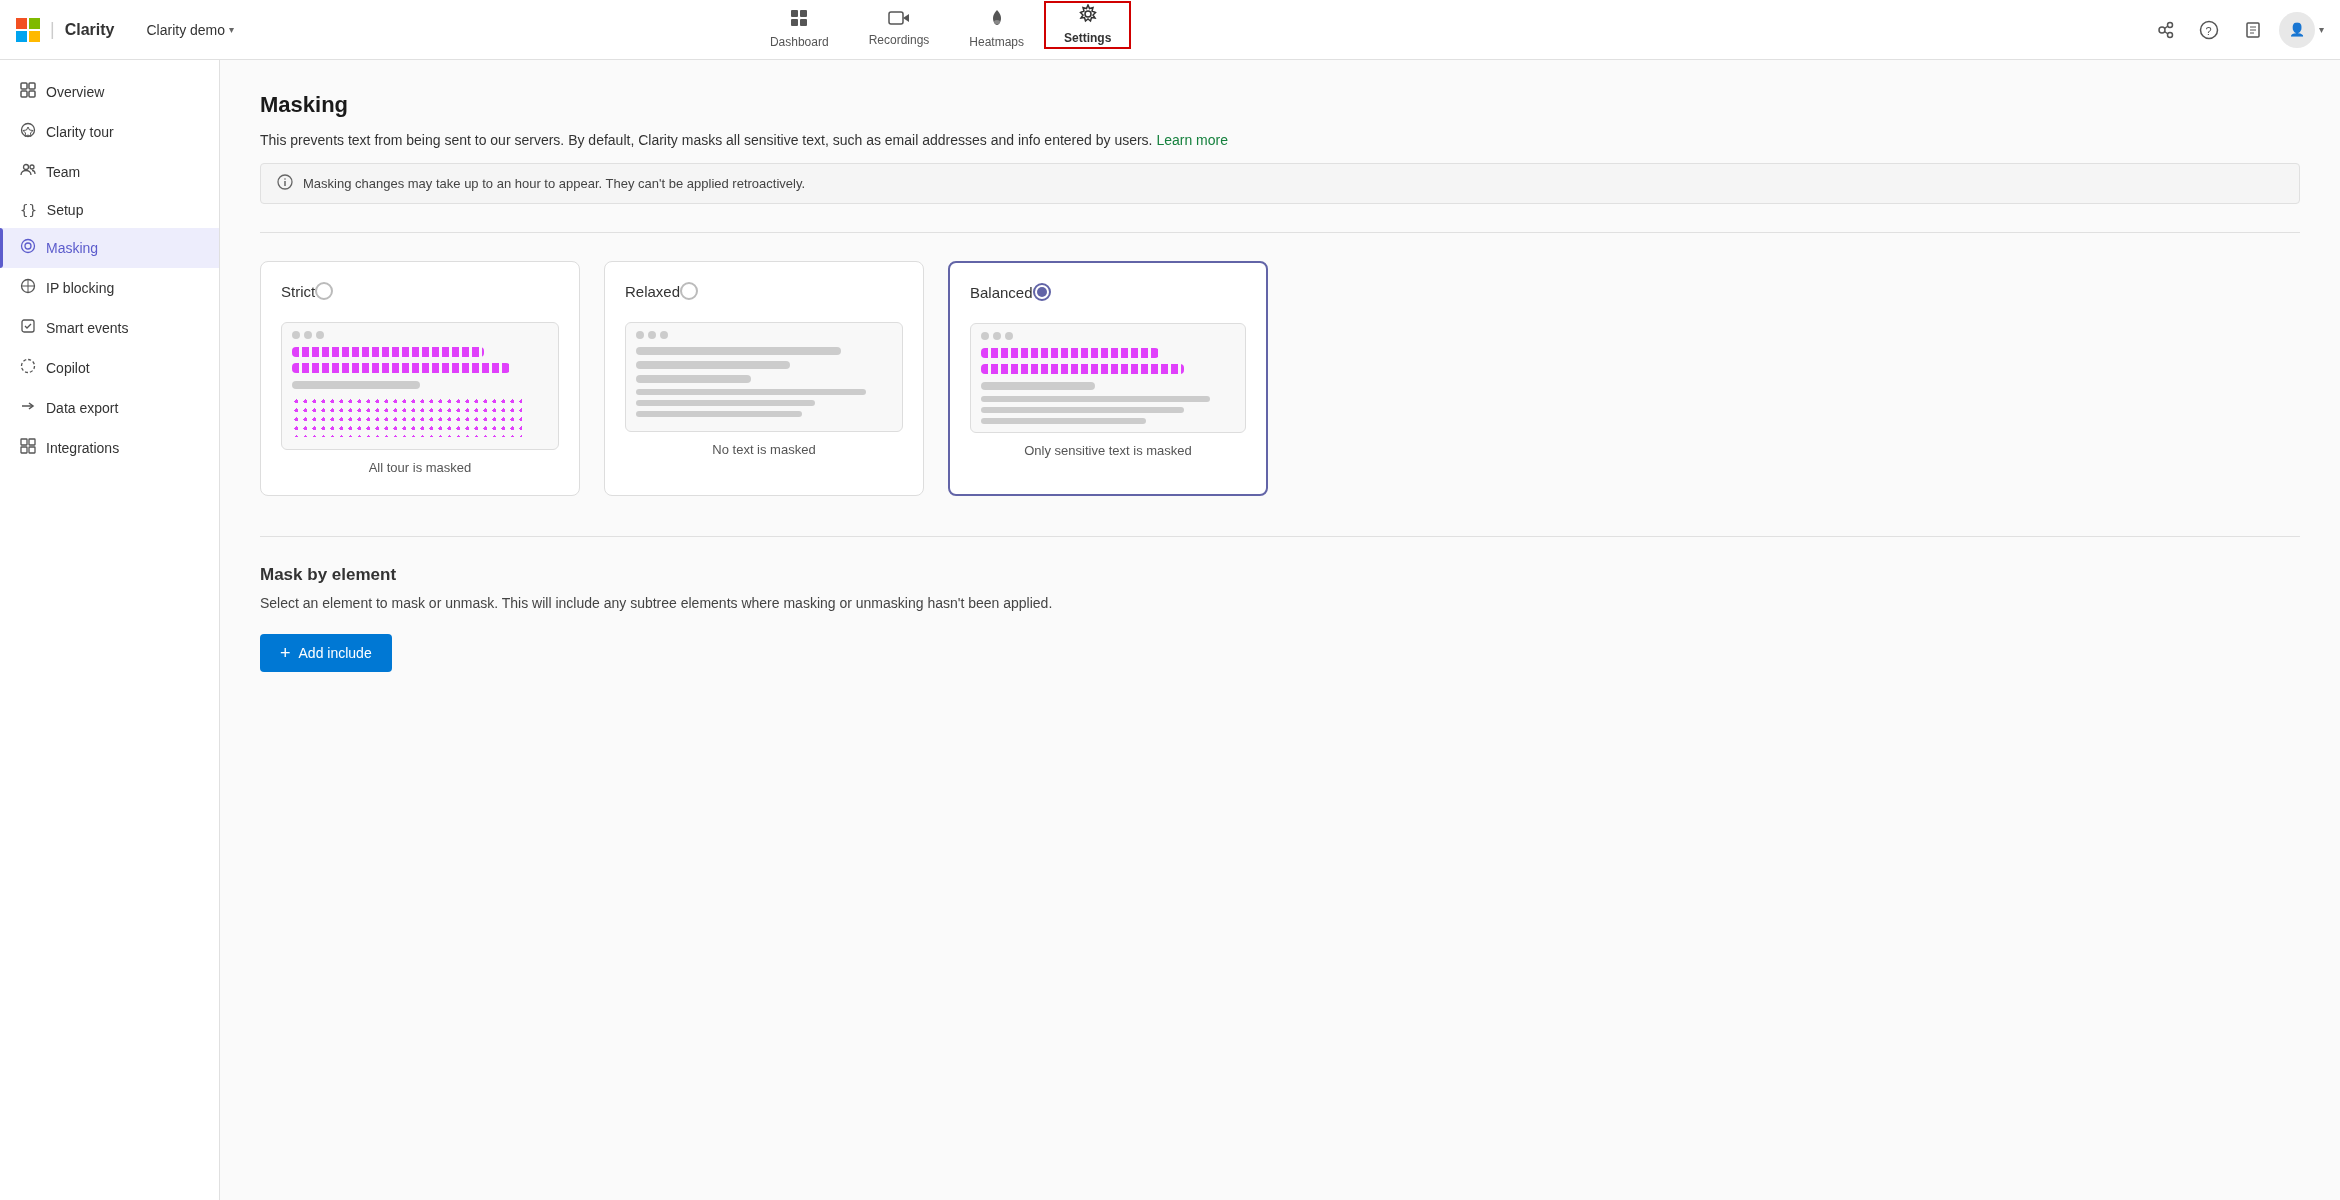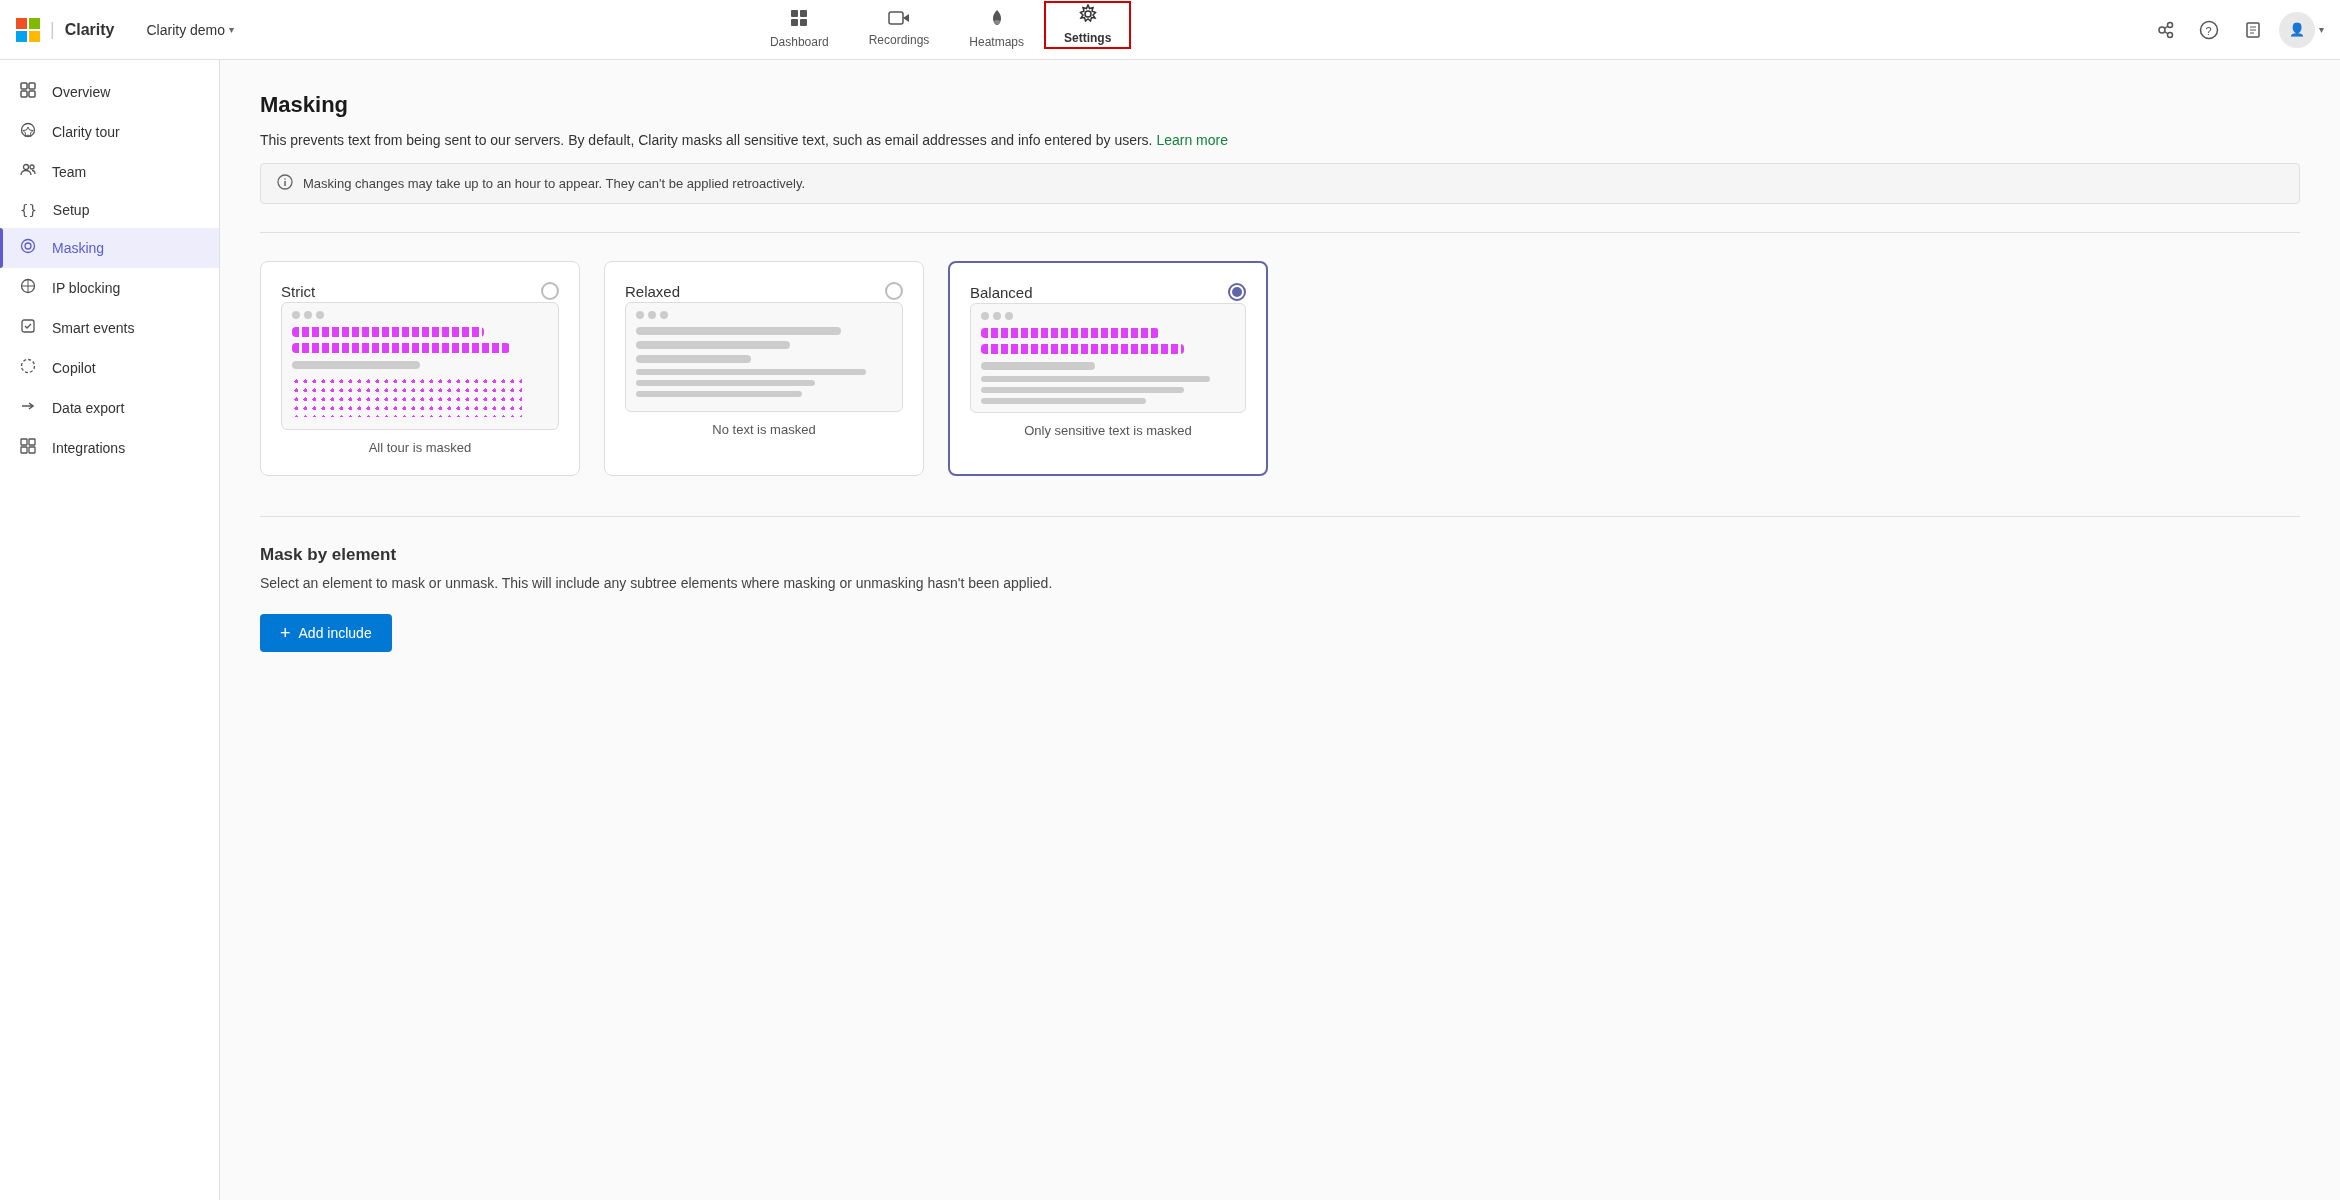--- a/index.html
+++ b/index.html
@@ -17,21 +17,21 @@
     .nav-tab { display: flex; flex-direction: column; align-items: center; justify-content: center; gap: 4px; padding: 0 20px; height: 60px; cursor: pointer; color: #555; font-size: 13px; border-bottom: 2px solid transparent; text-decoration: none; }
     .nav-tab.settings-active { border: 2px solid #d00000; color: #333; border-bottom: 2px solid #d00000; }
     .topnav-right { display: flex; align-items: center; gap: 8px; margin-left: auto; }
     .icon-btn { width: 36px; height: 36px; display: flex; align-items: center; justify-content: center; border-radius: 50%; cursor: pointer; font-size: 18px; color: #555; }
 
     
     .app-body { display: flex; flex: 1; overflow: hidden; }
 
     
     .sidebar { width: 220px; background: #fff; border-right: 1px solid #e0e0e0; display: flex; flex-direction: column; padding: 12px 0; flex-shrink: 0; overflow-y: auto; }
-    .sidebar-item { display: flex; align-items: center; gap: 16px; padding: 10px 20px; cursor: pointer; color: #333; font-size: 14px; border-radius: 0; }
+    .sidebar-item { display: flex; align-items: center; gap: 10px; padding: 10px 20px; cursor: pointer; color: #333; font-size: 14px; border-radius: 0; }
     .sidebar-item.active { background: #ededfc; color: #5c5ccc; }
     .sidebar-item.active .si-icon { color: #5c5ccc; }
     .sidebar-item-selected-bar { position: absolute; left: 0; top: 0; width: 3px; height: 100%; background: #5c5ccc; border-radius: 0 3px 3px 0; }
     .sidebar-item { position: relative; }
     .si-icon { font-size: 16px; color: #555; }
 
     
     .main-content { flex: 1; overflow-y: auto; padding: 32px 40px; background: #fafafa; }
     .page-title { font-size: 22px; font-weight: 600; color: #1a1a1a; margin-bottom: 12px; }
     .page-desc { font-size: 14px; color: #333; margin-bottom: 12px; line-height: 1.5; }
@@ -39,21 +39,21 @@
 
     .info-banner { display: flex; align-items: center; gap: 10px; background: #f5f5f5; border: 1px solid #e0e0e0; border-radius: 4px; padding: 10px 16px; margin-bottom: 28px; font-size: 13px; color: #444; }
     .info-icon { font-size: 14px; color: #555; }
 
     .section-title { font-size: 17px; font-weight: 600; color: #1a1a1a; margin-bottom: 20px; }
 
     
     .masking-cards { display: flex; gap: 24px; margin-bottom: 40px; flex-wrap: wrap; }
     .masking-card { border: 1px solid #ddd; border-radius: 8px; padding: 20px; width: 320px; background: #fff; cursor: pointer; position: relative; }
     .masking-card.selected { border: 2px solid #6264a7; background: #fff; }
-    .masking-card-header { display: flex; align-items: center; justify-content: space-between; margin-bottom: 2px; }
+    .masking-card-header { display: flex; align-items: center; margin-bottom: 22px; }
     .masking-card-title { font-size: 15px; font-weight: 500; color: #333; }
     .radio-outer { width: 18px; height: 18px; border-radius: 50%; border: 2px solid #6264a7; display: flex; align-items: center; justify-content: center; }
     .radio-inner { width: 10px; height: 10px; border-radius: 50%; background: #6264a7; }
     .radio-empty { width: 18px; height: 18px; border-radius: 50%; border: 2px solid #bbb; }
 
     
     .mock-browser { background: #f8f8f8; border: 1px solid #ddd; border-radius: 6px; padding: 8px 10px; margin-bottom: 10px; }
     .mock-browser-bar { display: flex; gap: 4px; margin-bottom: 8px; }
     .mock-dot { width: 8px; height: 8px; border-radius: 50%; background: #ccc; }
 

